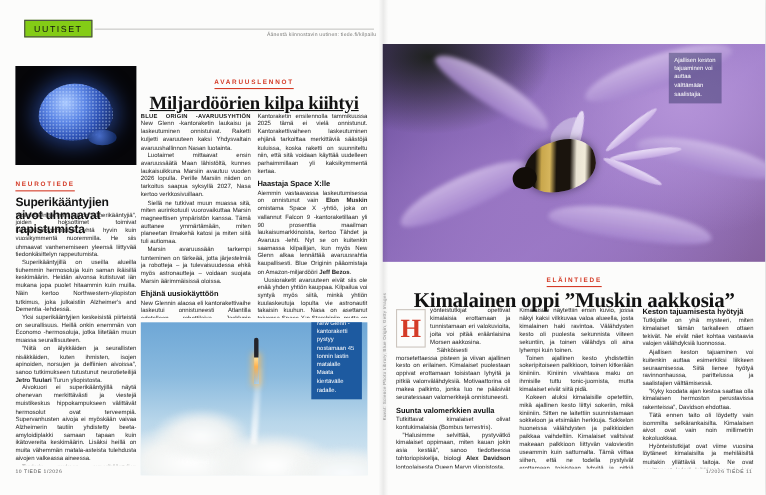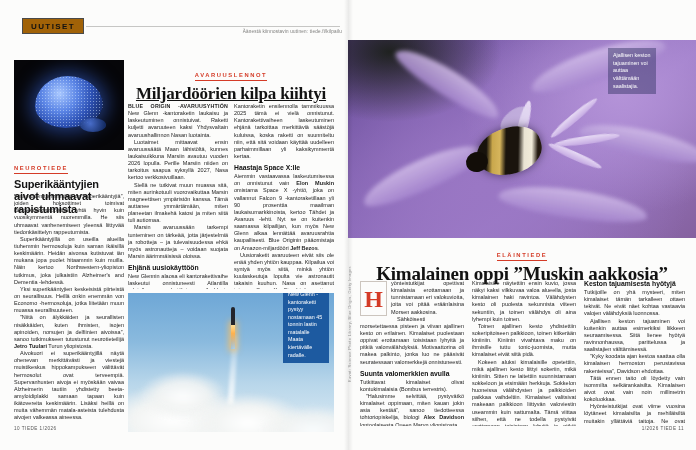--- a/index.html
+++ b/index.html
@@ -5,21 +5,21 @@
   * { margin:0; padding:0; box-sizing:border-box; }
   html,body { background:#e8e8e6; }
   body { font-family:"Liberation Sans", sans-serif; }
   .spread { position:relative; width:696px; height:450px; background:#fcfcfb; margin:0 auto; overflow:hidden;
             box-shadow:0 0 8px rgba(0,0,0,.25); }
   .gutter { position:absolute; left:344px; top:0; width:9px; height:450px;
             background:linear-gradient(90deg, rgba(0,0,0,0) 0%, rgba(0,0,0,.07) 50%, rgba(0,0,0,0) 100%); }
 
   
   .section-box { position:absolute; left:22px; top:18px; border:1px solid #4a4a4a; padding:3px 8px 2px;
-                 font-size:8px; font-weight:bold; letter-spacing:1.4px; color:#111; background:#a16207; }
+                 font-size:8px; font-weight:normal; letter-spacing:1.4px; color:#111; background:#84cc16; }
   .header-line { position:absolute; left:86px; top:26px; width:254px; height:1px; background:#c6c6c4; }
   .header-teaser { position:absolute; left:200px; top:29px; width:142px; text-align:right;
                    font-size:4.6px; color:#7a7a78; letter-spacing:.2px; }
 
   
   .kicker { display:inline-block; font-size:5.8px; font-weight:bold; letter-spacing:1.6px; color:#d43b27;
             border-bottom:1px solid #d43b27; padding-bottom:1.5px; }
   .bodytext { font-size:5.5px; line-height:1.3; color:#1d1d1d; text-align:justify; }
   .bodytext p { margin:0; }
   .bodytext p.ind { text-indent:6px; }

